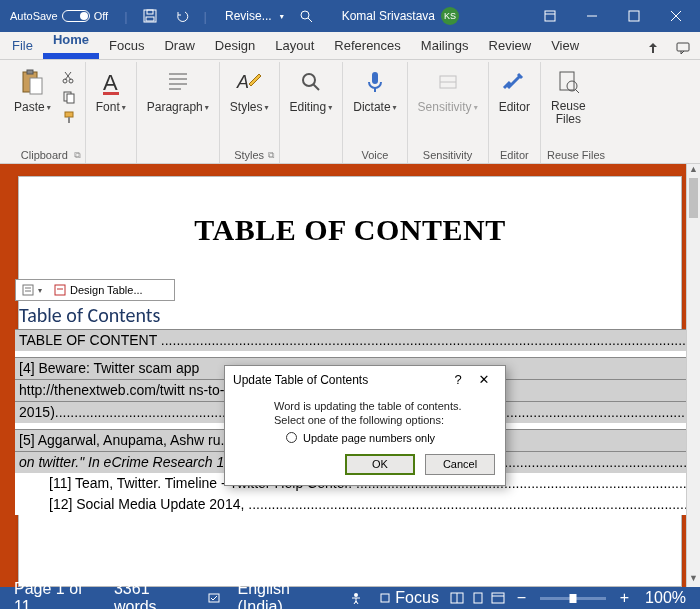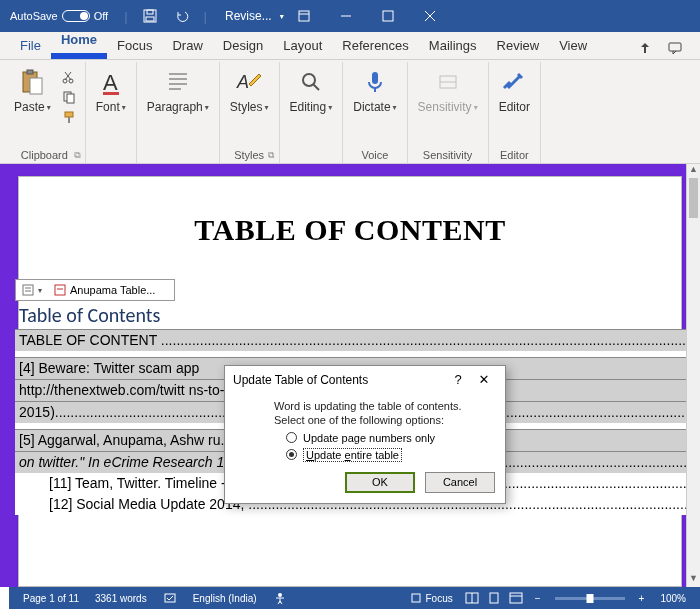--- a/index.html
+++ b/index.html
@@ -15,21 +15,21 @@
 .tb-sep { color: #5a7bb5; margin: 0 2px; }
 .doc-title { margin-left: 8px; font-size: 12px; }
 .titlebar .mid { flex: 1; display: flex; align-items: center; justify-content: flex-start; padding-left: 12px; gap: 6px; }
 .search-box { width: 20px; display: flex; align-items: center; justify-content: center; }
 .user { display: flex; align-items: center; gap: 6px; font-size: 12px; }
 .avatar { width: 18px; height: 18px; border-radius: 50%; background: #3b8e3b; color: #fff; font-size: 9px; display: flex; align-items: center; justify-content: center; }
 .titlebar .right { display: flex; align-items: center; gap: 2px; }
 .win-btn { width: 40px; height: 32px; display: flex; align-items: center; justify-content: center; cursor: pointer; }
 
 
-.tabstrip { height: 28px; background: #f3f2f1; border-bottom: 1px solid #d0d0d0; display: flex; align-items: flex-end; padding: 0 10px; gap: 0; }
+.tabstrip { height: 28px; background: #f3f2f1; border-bottom: 1px solid #d0d0d0; display: flex; align-items: flex-end; padding: 0 2px; gap: 0; }
 .tab { padding: 4px 10px 6px; font-size: 13px; color: #333; cursor: pointer; }
 .tab.file { color: #2b579a; font-weight: 400; }
 .tab.active { color: #2b579a; border-bottom: 6px solid #1d4ed8; font-weight: 600; }
 .tabstrip .spacer { flex: 1; }
 .tab-end { padding: 4px 8px; cursor: pointer; }
 
 
 .ribbon { height: 104px; background: #f3f2f1; border-bottom: 1px solid #d0d0d0; display: flex; align-items: stretch; padding: 2px 0 0 4px; }
 .rgroup { display: flex; flex-direction: column; border-right: 1px solid #d8d8d8; padding: 2px 6px 0; }
 .rgroup .controls { flex: 1; display: flex; align-items: flex-start; gap: 4px; }
@@ -37,21 +37,21 @@
 .rgroup .label .launcher { position: absolute; right: -2px; top: 3px; font-size: 9px; color: #888; cursor: pointer; }
 .big-btn { display: flex; flex-direction: column; align-items: center; gap: 2px; padding: 2px 4px; cursor: pointer; font-size: 12px; color: #333; }
 .big-btn.disabled { opacity: 0.45; }
 .big-btn .icon { width: 28px; height: 32px; display: flex; align-items: center; justify-content: center; }
 .big-btn .lbl { display: flex; align-items: center; gap: 2px; }
 .small-col { display: flex; flex-direction: column; gap: 2px; justify-content: flex-start; padding-top: 4px; }
 .small-btn { width: 20px; height: 18px; display: flex; align-items: center; justify-content: center; cursor: pointer; }
 .caret { font-size: 8px; color: #555; }
 
 
-.docarea { position: absolute; top: 164px; left: 0; right: 0; bottom: 22px; background: #6d28d9; padding: 12px 18px 0 18px; overflow: hidden; }
+.docarea { position: absolute; top: 164px; left: 0; right: 0; bottom: 22px; background: #c2410c; padding: 12px 18px 0 18px; overflow: hidden; }
 .page { background: #fff; border: 1px solid #bbb; box-shadow: 0 1px 3px rgba(0,0,0,0.15); height: 100%; position: relative; padding: 36px 18px 0 18px; }
 .doc-heading { text-align: center; font-family: "Times New Roman", serif; font-size: 30px; font-weight: 700; color: #000; margin-bottom: 12px; letter-spacing: 0.5px; }
 .toc-panel { position: absolute; left: -4px; top: 102px; right: -60px; }
 .toc-toolbar { display: flex; align-items: center; gap: 2px; background: #fff; border: 1px solid #999; padding: 2px 4px; width: 160px; font-size: 11px; }
 .toc-toolbar .ic { width: 16px; height: 16px; display: flex; align-items: center; justify-content: center; }
 .toc-link { color: #1f3864; font-family: Calibri, sans-serif; font-size: 20px; padding: 2px 4px; }
 .toc-line { font-family: Calibri, "Times New Roman", serif; font-size: 14px; color: #000; background: #d0d0d0; border-top: 1px solid #888; padding: 2px 4px; white-space: nowrap; overflow: hidden; }
 .toc-line.sub { background: #fff; border-top: none; padding-left: 34px; font-family: "Times New Roman", serif; }
 .toc-line .dots::after { content: "........................................................................................................................................................................"; }
 
@@ -64,21 +64,21 @@
 .dlg-body .msg { font-size: 11px; color: #222; line-height: 1.3; }
 .opt-row { display: flex; align-items: center; gap: 6px; margin: 4px 0 0 12px; font-size: 11px; }
 .radio { width: 11px; height: 11px; border: 1px solid #333; border-radius: 50%; position: relative; }
 .radio.checked::after { content: ""; width: 5px; height: 5px; background: #333; border-radius: 50%; position: absolute; left: 2px; top: 2px; }
 .opt-row.sel .lab { border: 1px dotted #333; padding: 0 2px; }
 .dlg-btns { display: flex; gap: 10px; justify-content: flex-end; margin-top: 10px; }
 .dlg-btns button { width: 70px; height: 21px; border: 1px solid #888; background: #e9e8e7; cursor: pointer; font-size: 11px; }
 .dlg-btns button.primary { border: 2px solid #4d7c0f; }
 
 
-.statusbar { position: absolute; bottom: 0; left: 0; right: 0; height: 22px; background: #2b579a; color: #fff; display: flex; align-items: center; font-size: 10px; padding: 0 6px; margin-left: 9px; }
+.statusbar { position: absolute; bottom: 0; left: 0; right: 0; height: 22px; background: #2b579a; color: #fff; display: flex; align-items: center; font-size: 16px; padding: 0 6px; }
 .statusbar .sec { padding: 0 8px; display: flex; align-items: center; gap: 4px; }
 .statusbar .spacer { flex: 1; }
 .view-btn { width: 22px; height: 18px; display: flex; align-items: center; justify-content: center; cursor: pointer; }
 .zoom-slider { width: 70px; height: 3px; background: #6b8cc0; position: relative; margin: 0 6px; }
 .zoom-slider .thumb { position: absolute; left: 50%; top: -3px; width: 7px; height: 9px; background: #fff; transform: translateX(-50%); }
 
 
 .vscroll { position: absolute; right: 0; top: 164px; bottom: 22px; width: 14px; background: #f0f0f0; border-left: 1px solid #ccc; }
 .vscroll .thumb { position: absolute; left: 2px; right: 2px; top: 14px; height: 40px; background: #c0c0c0; }
 .vscroll .arr { position: absolute; left: 0; right: 0; height: 14px; text-align: center; font-size: 9px; color: #666; }
@@ -107,20 +107,32 @@
     </div>
     <div class="tb-icon">
       <svg width="14" height="14" viewBox="0 0 14 14">
           <path d="M10 3 A5 5 0 1 1 3 6" fill="none" stroke="#fff"></path>
           <path d="M3 3 L3 6 L6 6" fill="none" stroke="#fff"></path>
         </svg>
     </div>
     <span class="tb-sep">|</span>
     <span class="doc-title">Revise...</span>
     <span class="caret" style="color:#fff">▾</span>
+  </div>
+  <div class="mid">
+    <div class="search-box">
+      <svg width="14" height="14" viewBox="0 0 14 14">
+          <circle cx="6" cy="6" r="4" fill="none" stroke="#fff"></circle>
+          <line x1="9" y1="9" x2="13" y2="13" stroke="#fff"></line>
+        </svg>
+    </div>
+    <div class="user" style="margin-left:20px">
+      <span>Komal Srivastava</span>
+      <span class="avatar">KS</span>
+    </div>
   </div>
   <div class="right">
     <div class="win-btn">
         <svg width="14" height="14" viewBox="0 0 14 14">
           <rect x="2" y="2" width="10" height="10" fill="none" stroke="#fff"></rect>
           <line x1="2" y1="5" x2="12" y2="5" stroke="#fff"></line>
         </svg>
       </div>
     <div class="win-btn">
         <svg width="12" height="12">
@@ -329,20 +341,36 @@
             </svg>
           </div>
         <div class="lbl">
             <span>Editor</span>
           </div>
       </div>
     </div>
     <div class="label"><span>Editor</span></div>
   </div>
 
+  <div class="rgroup" style="border-right:none">
+    <div class="controls">
+      <div class="big-btn">
+        <div class="icon">
+            <svg width="28" height="28">
+              <rect x="6" y="4" width="14" height="18" fill="none" stroke="#555"></rect>
+              <circle cx="18" cy="18" r="5" fill="none" stroke="#555"></circle>
+              <line x1="21" y1="21" x2="25" y2="25" stroke="#555"></line>
+            </svg>
+          </div>
+        <div class="lbl" style="white-space:pre; text-align:center; line-height:1.1"><span>Reuse
+Files</span></div>
+      </div>
+    </div>
+    <div class="label"><span>Reuse Files</span></div>
+  </div>
 </div>
 
 <div class="docarea">
   <div class="page">
     <div class="doc-heading">TABLE OF CONTENT</div>
     <div class="toc-panel">
       <div class="toc-toolbar">
         <span class="ic">
             <svg width="14" height="14">
               <rect x="2" y="2" width="10" height="10" fill="none" stroke="#777"></rect>
@@ -351,21 +379,21 @@
             </svg>
           </span>
         <span class="caret">▾</span>
         <span style="width:6px"></span>
         <span class="ic">
             <svg width="14" height="14">
               <rect x="2" y="2" width="10" height="10" fill="none" stroke="#c03030"></rect>
               <line x1="4" y1="6" x2="10" y2="6" stroke="#c03030"></line>
             </svg>
           </span>
-        <span>Anupama Table...</span>
+        <span>Design Table...</span>
       </div>
       <div class="toc-link">Table of Contents</div>
       <div class="toc-line"><span>TABLE OF CONTENT </span><span class="dots"></span></div>
       <div style="height:6px;background:#fff"></div>
       <div class="toc-line"><span>[4] Beware: Twitter scam app</span></div>
       <div class="toc-line"><span>http://thenextweb.com/twitt                                                                                                     ns-to-show-who-visits-your</span></div>
       <div class="toc-line"><span>2015)</span><span class="dots"></span></div>
       <div style="height:6px;background:#fff"></div>
       <div class="toc-line"><span>[5] Aggarwal, Anupama, Ashw                                                                                                 ru. "PhishAri: Automatic re</span></div>
       <div class="toc-line"><span style="font-style:italic">on twitter." In eCrime Research                                                                                               12. </span><span class="dots"></span></div>
@@ -386,24 +414,20 @@
     <span class="t">Update Table of Contents</span>
     <span class="hb">?</span>
     <span class="hb">✕</span>
   </div>
   <div class="dlg-body">
     <div class="msg">Word is updating the table of contents.  Select one of the following options:</div>
     <div class="opt-row">
       <span class="radio"></span>
       <span class="lab">Update page numbers only</span>
     </div>
-    <div class="opt-row sel">
-      <span class="radio checked"></span>
-      <span class="lab"><span style="text-decoration:underline">U</span>pdate <span style="text-decoration:underline">e</span>ntire table</span>
-    </div>
     <div class="dlg-btns">
       <button class="primary">OK</button>
       <button>Cancel</button>
     </div>
   </div>
 </div>
 
 <div class="statusbar">
   <div class="sec">Page 1 of 11</div>
   <div class="sec">3361 words</div>

